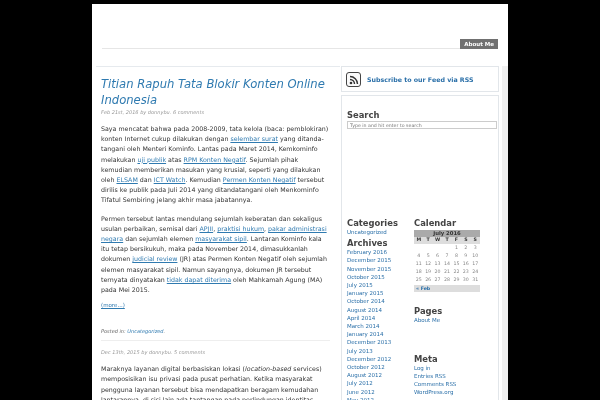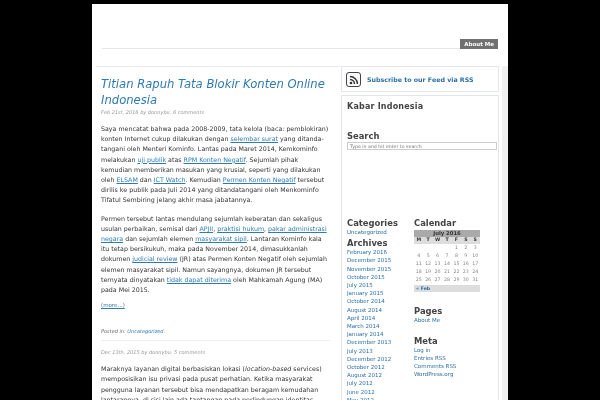--- a/index.html
+++ b/index.html
@@ -49,41 +49,41 @@
   .rss-icon svg { position: absolute; left: 2px; top: 2px; }
   .rss-link {
     position: absolute; left: 25px; top: 9px; font-size: 6.3px; font-weight: bold; color: #2a6fa8;
   }
   .side-box {
     border: 1px solid #e2e6ea; border-bottom: none; margin-top: 3px; height: 340px; padding: 6px 5px;
     position: relative;
   }
   .side-heading { font-size: 8.4px; font-weight: bold; color: #444; margin-top: 32px; }
   .side-tagline { font-size: 8px; font-weight: bold; color: #444; letter-spacing: 0.2px; }
-  .search-h { margin-top: 20px; }
+  .search-h { margin-top: 8px; }
   .search-input {
     display: block; width: 150px; height: 8px; border: 1px solid #ccc; font-size: 4.7px; color: #888;
     padding: 0 2px; line-height: 7px; margin-top: 1px; font-family: "DejaVu Sans", sans-serif;
   }
   .col-left { position: absolute; left: 5px; top: 90px; width: 75px; }
   .col-right { position: absolute; left: 72px; top: 90px; width: 70px; }
   .side-list { list-style: none; }
   .side-list li { font-size: 5.5px; line-height: 8.2px; color: #2a6fa8; }
   .side-list li a { text-decoration: none; color: #2a6fa8; }
   .archives-h { margin-top: 2px; }
   .cal {
     border-collapse: collapse; width: 66px; margin-top: 2px; font-size: 4.7px; text-align: center;
   }
   .cal caption { background: #aaa; color: #333; font-weight: bold; font-size: 5.3px; line-height: 7px; }
   .cal th { background: #ddd; font-weight: bold; color: #333; line-height: 6.5px; }
   .cal td { color: #888; line-height: 8.2px; background: #fff; }
   .cal tfoot td { background: #ddd; text-align: left; line-height: 7px; padding-left: 2px; }
   .cal tfoot a { color: #2a6fa8; font-weight: bold; text-decoration: none; }
   .pages-h { margin-top: 14px; }
-  .meta-h { margin-top: 12px; }
+  .meta-h { margin-top: 30px; }
   .right-edge {
     position: absolute; right: 0; top: 62px; width: 6px; bottom: 0; background: #f0f0f0;
   }
 </style>
 </head>
 <body>
 
 <div class="page">
   <div class="header-rule"></div>
   <div class="nav-about">About Me</div>
@@ -119,21 +119,20 @@
         <svg width="10" height="10" viewBox="0 0 10 10">
           <circle cx="2" cy="8" r="1.3" fill="#333"></circle>
           <path d="M1 4.5 A4.5 4.5 0 0 1 5.5 9" stroke="#333" stroke-width="1.4" fill="none"></path>
           <path d="M1 1.5 A7.5 7.5 0 0 1 8.5 9" stroke="#333" stroke-width="1.4" fill="none"></path>
         </svg>
       </span>
       <a class="rss-link">Subscribe to our Feed via RSS</a>
     </div>
 
     <div class="side-box">
-      <div class="side-tagline">Kabar Indonesia</div>
       <div class="side-heading search-h">Search</div>
       <input class="search-input" type="text" placeholder="Type in and hit enter to search" style="">
 
       <div class="col-left">
         <div class="side-heading">Categories</div>
         <ul class="side-list">
             <li><a>Uncategorized</a></li>
           </ul>
         <div class="side-heading archives-h">Archives</div>
         <ul class="side-list">

